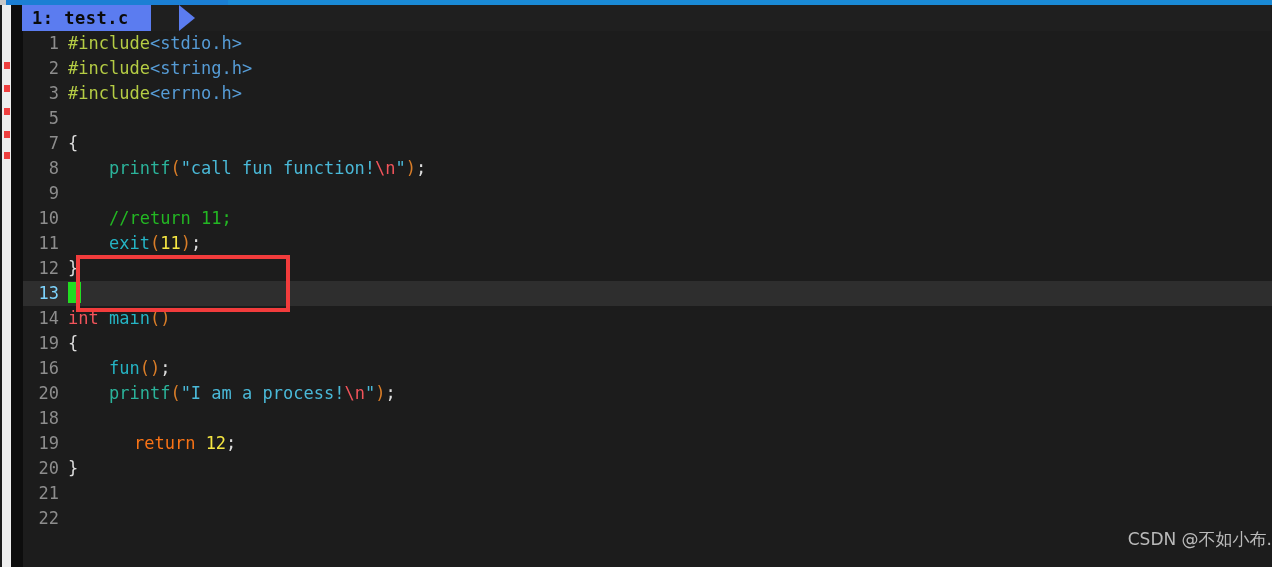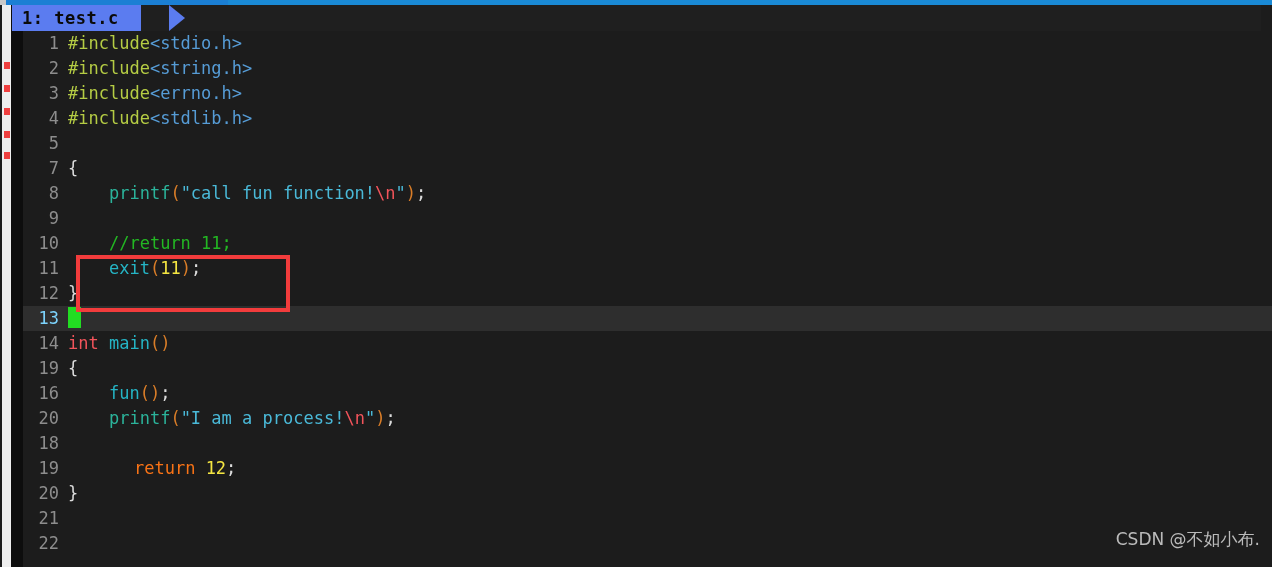--- a/index.html
+++ b/index.html
@@ -67,21 +67,21 @@
     position: absolute;
     left: 11px; top: 5px;
     width: 12px;
     height: 562px;
     background: #0d0d0d;
   }
 
   
   .tabbar {
     position: absolute;
-    left: 12px; top: 5px;
+    left: 22px; top: 5px;
     width: 1249px;
     height: 26px;
     background: #1f1f1f;
   }
   .tab {
     position: absolute;
     left: 0px; top: 0px;
     height: 26px;
     background: #5b7cf0;
     display: flex;
@@ -173,21 +173,21 @@
     width: 214px;
     height: 57px;
     border: 4px solid #f23c3c;
     box-sizing: border-box;
     pointer-events: none;
   }
 
   
   .watermark {
     position: absolute;
-    right: 12px;
+    right: 0;
     bottom: 16px;
     color: #c8c8c8;
     font-size: 17px;
     font-family: "DejaVu Sans", sans-serif;
     opacity: 0.92;
   }
 </style>
 </head>
 <body>
 
@@ -211,21 +211,20 @@
     <div class="tab" id="tab0" style="background: rgb(91, 124, 240);">
       <span>1: test.c</span>
     </div>
     <div class="tab-arrow" style="border-left-color: rgb(91, 124, 240);"></div>
   </div>
 
   <div class="editor" id="editor">
       <div class="code-line"><span class="lineno">1</span><span class="code-text"><span class="t-pre">#include</span><span class="t-hdr">&lt;stdio.h&gt;</span></span></div>
       <div class="code-line"><span class="lineno">2</span><span class="code-text"><span class="t-pre">#include</span><span class="t-hdr">&lt;string.h&gt;</span></span></div>
       <div class="code-line"><span class="lineno">3</span><span class="code-text"><span class="t-pre">#include</span><span class="t-hdr">&lt;errno.h&gt;</span></span></div>
-      <div class="code-line"><span class="lineno">4</span><span class="code-text"><span class="t-pre">#include</span><span class="t-hdr">&lt;stdlib.h&gt;</span></span></div>
       <div class="code-line"><span class="lineno">5</span><span class="code-text"></span></div>
       <div class="code-line"><span class="lineno">7</span><span class="code-text"><span class="t-brace">{</span></span></div>
       <div class="code-line"><span class="lineno">8</span><span class="code-text"><span class="t-plain">    </span><span class="t-fn">printf</span><span class="t-punct">(</span><span class="t-str">"call fun function!</span><span class="t-esc">\n</span><span class="t-str">"</span><span class="t-punct">)</span><span class="t-brace">;</span></span></div>
       <div class="code-line"><span class="lineno">9</span><span class="code-text"></span></div>
       <div class="code-line"><span class="lineno">10</span><span class="code-text"><span class="t-plain">    </span><span class="t-cmt">//return 11;</span></span></div>
       <div class="code-line"><span class="lineno">11</span><span class="code-text"><span class="t-plain">    </span><span class="t-fnc">exit</span><span class="t-punct">(</span><span class="t-num">11</span><span class="t-punct">)</span><span class="t-brace">;</span></span></div>
       <div class="code-line"><span class="lineno">12</span><span class="code-text"><span class="t-brace">}</span></span></div>
       <div class="code-line current"><span class="lineno">13</span><span class="code-text"></span><span class="cursor" style="background: rgb(34, 221, 34);"></span></div>
       <div class="code-line"><span class="lineno">14</span><span class="code-text"><span class="t-kw">int</span><span class="t-plain"> </span><span class="t-fnc">main</span><span class="t-punct">()</span></span></div>
       <div class="code-line"><span class="lineno">19</span><span class="code-text"><span class="t-brace">{</span></span></div>

